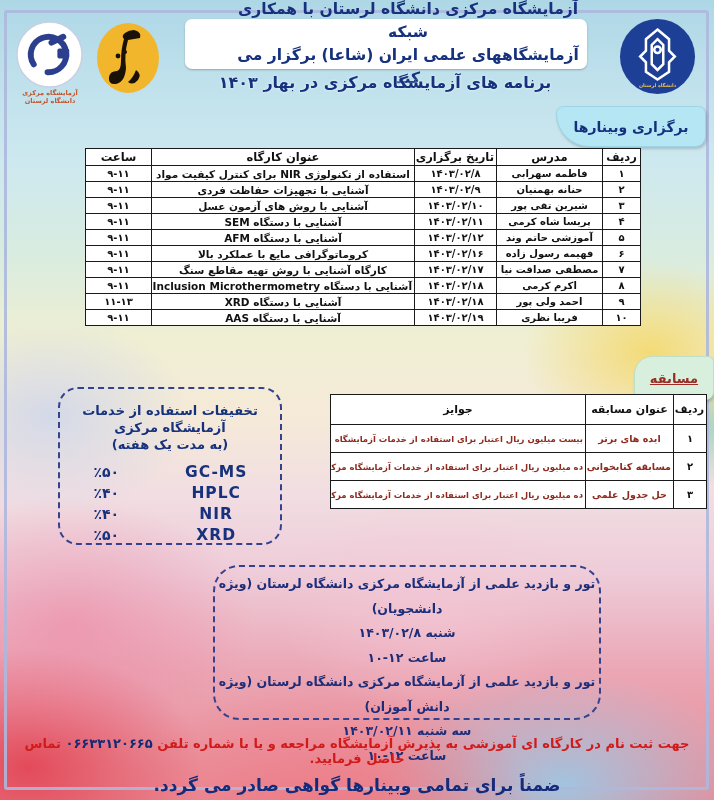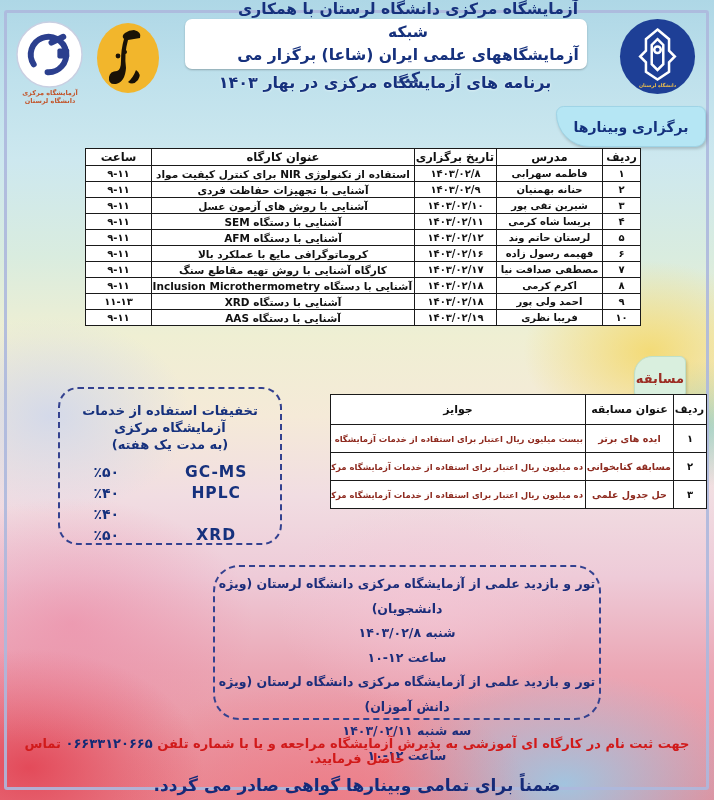--- a/index.html
+++ b/index.html
@@ -35,23 +35,23 @@
   .lab-logo{position:absolute;left:16px;top:21px;width:67px;height:67px;}
   .lab-caption{position:absolute;left:4px;top:89px;width:92px;text-align:center;
     font-size:6.5px;line-height:8px;color:#c2552b;}
 
   
   .banner{position:absolute;display:flex;align-items:center;justify-content:center;
     box-shadow:1px 2px 3px rgba(0,0,0,.18);}
   .banner-webinars{left:556px;top:106px;width:150px;height:41px;background:#b5e6f4;
     border:1px solid #9fd4e6;border-radius:10px 10px 14px 45px;
     font-size:14px;color:#14317d;}
-  .banner-contest{left:634px;top:356px;width:52px;height:44px;background:#d9efde;
+  .banner-contest{left:634px;top:356px;width:80px;height:44px;background:#d9efde;
     border:1px solid #bfe0c8;border-radius:18px 6px 8px 8px;
-    font-size:13px;color:#9c2d24;}
+    font-size:13px;color:#9c2d24;text-decoration:underline;}
 
   
   table{border-collapse:collapse;background:#fff;}
   .webinar-table{position:absolute;left:85px;top:148px;width:555px;table-layout:fixed;}
   .webinar-table th,.webinar-table td{border:1px solid #1a1a1a;padding:0 2px;
     text-align:center;white-space:nowrap;overflow:hidden;color:#111;}
   .webinar-table th{height:17px;font-size:11.5px;}
   .webinar-table td{height:16px;font-size:10px;line-height:14px;}
   .webinar-table td.c-title{font-size:10.5px;}
   .col-no{width:38px;}.col-ins{width:106px;}.col-date{width:82px;}
@@ -177,21 +177,21 @@
         </tr>
       <tr>
           <td>۴</td>
           <td>پریسا شاه کرمی</td>
           <td dir="ltr">۱۴۰۳/۰۲/۱۱</td>
           <td class="c-title">آشنایی با دستگاه SEM</td>
           <td dir="ltr">۹-۱۱</td>
         </tr>
       <tr>
           <td>۵</td>
-          <td>لرستان حاتم وند</td>
+          <td>آموزشی حاتم وند</td>
           <td dir="ltr">۱۴۰۳/۰۲/۱۲</td>
           <td class="c-title">آشنایی با دستگاه AFM</td>
           <td dir="ltr">۹-۱۱</td>
         </tr>
       <tr>
           <td>۶</td>
           <td>فهیمه رسول زاده</td>
           <td dir="ltr">۱۴۰۳/۰۲/۱۶</td>
           <td class="c-title">کروماتوگرافی مایع با عملکرد بالا</td>
           <td dir="ltr">۹-۱۱</td>
@@ -268,20 +268,21 @@
       <div class="discount-row">
           <span class="pct ltr">٪۵۰</span>
           <span class="name ltr">GC-MS</span>
         </div>
       <div class="discount-row">
           <span class="pct ltr">٪۴۰</span>
           <span class="name ltr">HPLC</span>
         </div>
       <div class="discount-row">
           <span class="pct ltr">٪۴۰</span>
+          <span class="name ltr">NIR</span>
         </div>
       <div class="discount-row">
           <span class="pct ltr">٪۵۰</span>
           <span class="name ltr">XRD</span>
         </div>
     </div>
   </div>
 
   <div class="tour-box">
     <div>تور و بازدید علمی از آزمایشگاه مرکزی دانشگاه لرستان (ویژه دانشجویان)</div>

